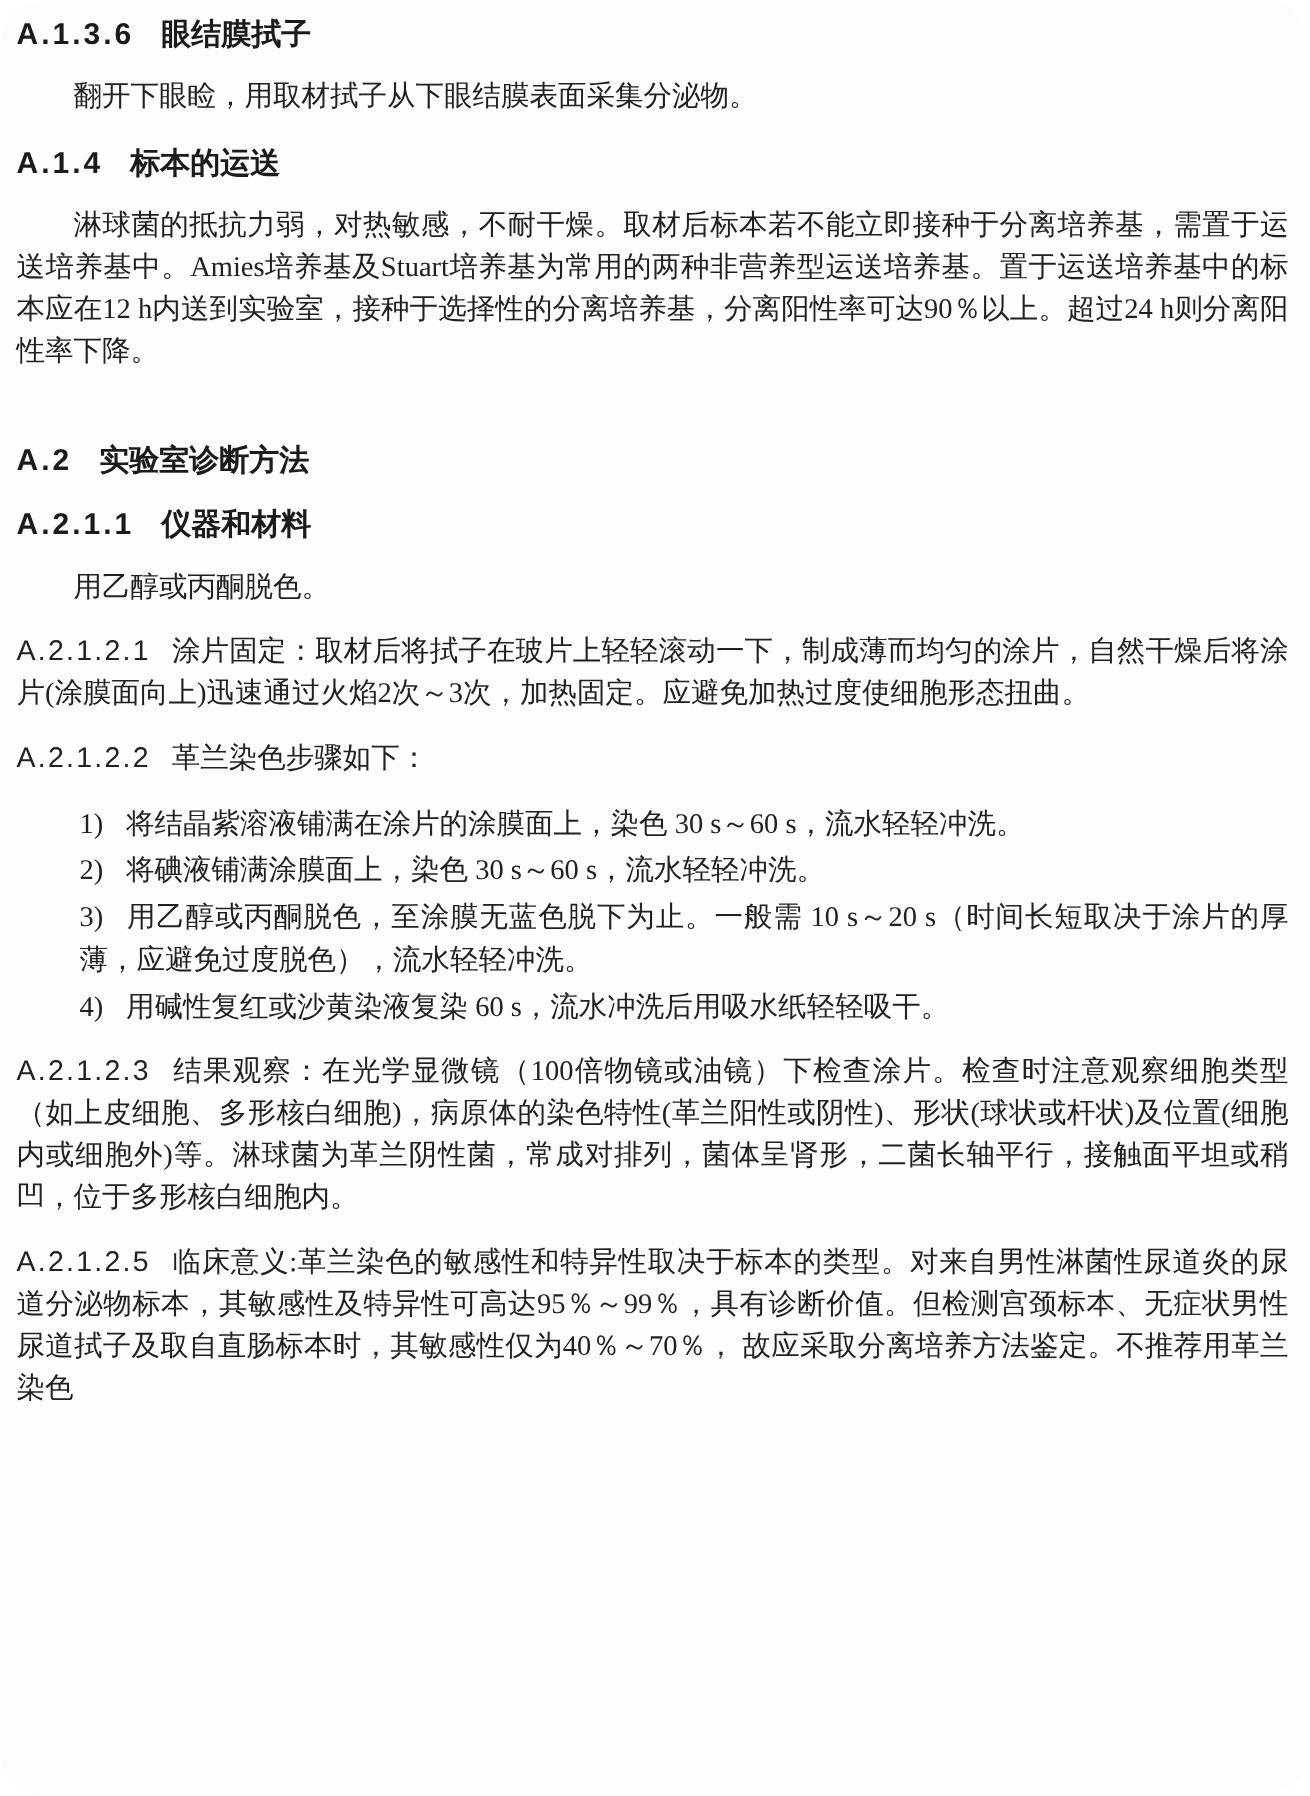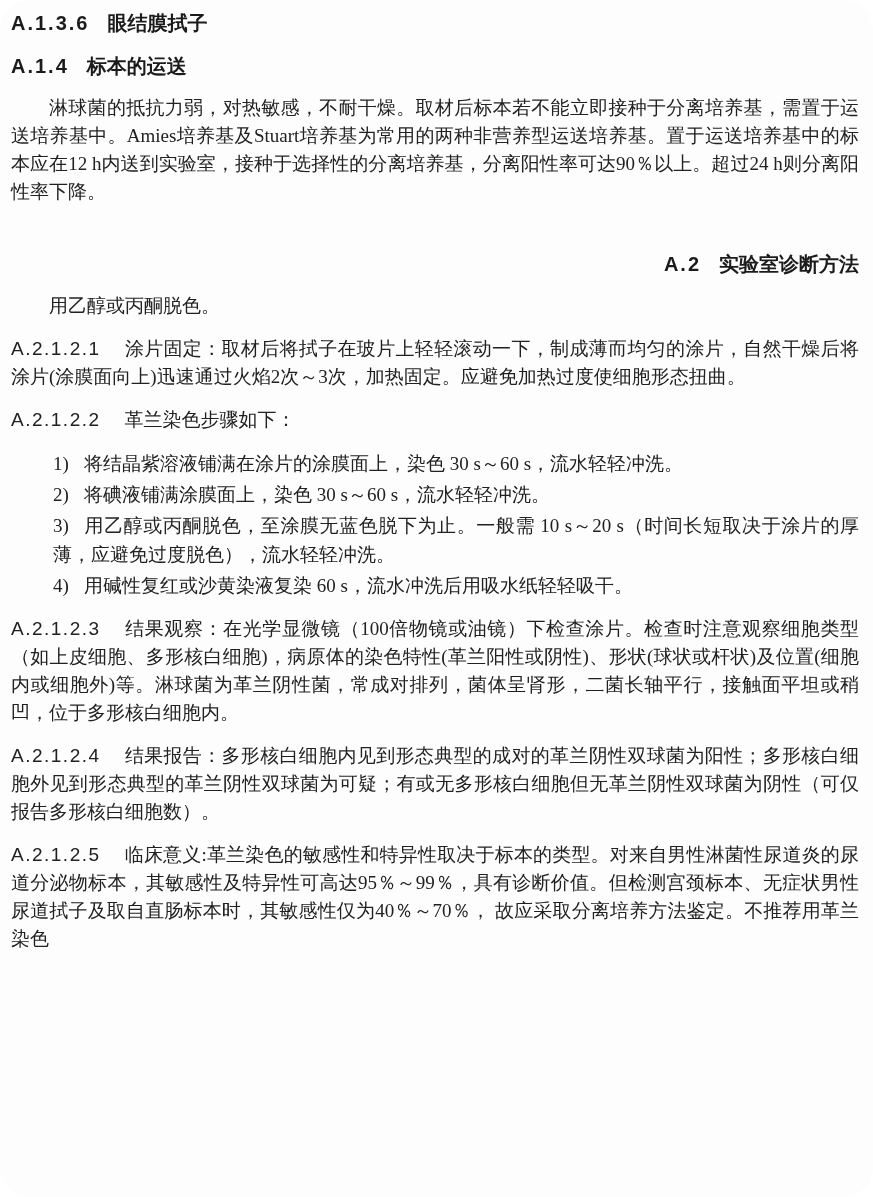--- a/index.html
+++ b/index.html
@@ -25,41 +25,41 @@
   
   .heading {
     font-family: "Liberation Sans", sans-serif;
     font-weight: bold;
     font-size: 20px;
     line-height: 26px;
     margin: 17px 0 15px 0;
     color: #1b1b1b;
   }
   .heading.first { margin-top: 0; }
-  .heading.section-start { margin-top: 45px; text-align: right; }
+  .heading.section-start { margin-top: 45px; }
   .hnum {
     letter-spacing: 2px;
     margin-right: 18px;
   }
   
   .para {
     margin: 13px 0;
     text-align: justify;
     text-indent: 2em;
   }
   
   .clause {
     margin: 15px 0;
     text-align: justify;
     text-indent: 0;
   }
   .cnum {
     font-family: "Liberation Sans", sans-serif;
     letter-spacing: 1.5px;
-    margin-right: 24px;
+    margin-right: 14px;
     white-space: nowrap;
   }
   
   .steps {
     list-style: none;
     margin: 15px 0;
     padding: 0;
   }
   .step {
     padding-left: 42px;
@@ -73,44 +73,45 @@
     font-family: "Liberation Serif", serif;
   }
 </style>
 </head>
 <body>
 
 <div class="page">
 
   <h3 class="heading first"><span class="hnum">A.1.3.6</span><span class="htitle">眼结膜拭子</span></h3>
 
+  <p class="para">翻开下眼睑，用取材拭子从下眼结膜表面采集分泌物。</p>
 
 
 
   <h3 class="heading"><span class="hnum">A.1.4</span><span class="htitle">标本的运送</span></h3>
 
   <p class="para">淋球菌的抵抗力弱，对热敏感，不耐干燥。取材后标本若不能立即接种于分离培养基，需置于运送培养基中。Amies培养基及Stuart培养基为常用的两种非营养型运送培养基。置于运送培养基中的标本应在12 h内送到实验室，接种于选择性的分离培养基，分离阳性率可达90％以上。超过24 h则分离阳性率下降。</p>
 
   <h3 class="heading section-start"><span class="hnum">A.2</span><span class="htitle">实验室诊断方法</span></h3>
 
 
+  <h3 class="heading"><span class="hnum">A.2.1.1</span><span class="htitle">仪器和材料</span></h3>
 
   <p class="para">用乙醇或丙酮脱色。</p>
 
 
   <p class="clause"><span class="cnum">A.2.1.2.1</span><span class="ctext">涂片固定：取材后将拭子在玻片上轻轻滚动一下，制成薄而均匀的涂片，自然干燥后将涂片(涂膜面向上)迅速通过火焰2次～3次，加热固定。应避免加热过度使细胞形态扭曲。</span></p>
 
   <p class="clause"><span class="cnum">A.2.1.2.2</span><span class="ctext">革兰染色步骤如下：</span></p>
 
   <ol class="steps">
     <li class="step"><span class="snum">1)</span><span class="stext">将结晶紫溶液铺满在涂片的涂膜面上，染色 30 s～60 s，流水轻轻冲洗。</span></li>
     <li class="step"><span class="snum">2)</span><span class="stext">将碘液铺满涂膜面上，染色 30 s～60 s，流水轻轻冲洗。</span></li>
     <li class="step"><span class="snum">3)</span><span class="stext">用乙醇或丙酮脱色，至涂膜无蓝色脱下为止。一般需 10 s～20 s（时间长短取决于涂片的厚薄，应避免过度脱色），流水轻轻冲洗。</span></li>
     <li class="step"><span class="snum">4)</span><span class="stext">用碱性复红或沙黄染液复染 60 s，流水冲洗后用吸水纸轻轻吸干。</span></li>
   </ol>
 
   <p class="clause"><span class="cnum">A.2.1.2.3</span><span class="ctext">结果观察：在光学显微镜（100倍物镜或油镜）下检查涂片。检查时注意观察细胞类型（如上皮细胞、多形核白细胞)，病原体的染色特性(革兰阳性或阴性)、形状(球状或杆状)及位置(细胞内或细胞外)等。淋球菌为革兰阴性菌，常成对排列，菌体呈肾形，二菌长轴平行，接触面平坦或稍凹，位于多形核白细胞内。</span></p>
 
-  <p class="clause"><span class="cnum">A.2.1.2.4</span><span class="ctext">结果报告：多形核白细胞内见到形态典型的成对的革兰阴性双球菌为阳性；多形核白细胞外见到形态典型的革兰阴性双球菌为可疑；有或无多形核白细胞但无革兰阴性双球菌为阴性（可仅报告多形核白细胞数）。</span></p>
 
   <p class="clause"><span class="cnum">A.2.1.2.5</span><span class="ctext">临床意义:革兰染色的敏感性和特异性取决于标本的类型。对来自男性淋菌性尿道炎的尿道分泌物标本，其敏感性及特异性可高达95％～99％，具有诊断价值。但检测宫颈标本、无症状男性尿道拭子及取自直肠标本时，其敏感性仅为40％～70％， 故应采取分离培养方法鉴定。不推荐用革兰染色</span></p>
 
 </div>
 
 </body></html>

